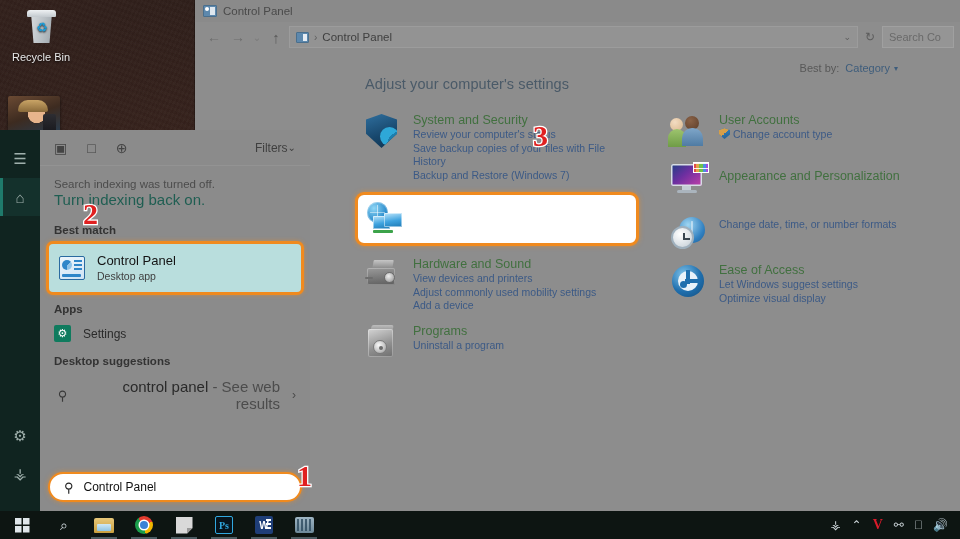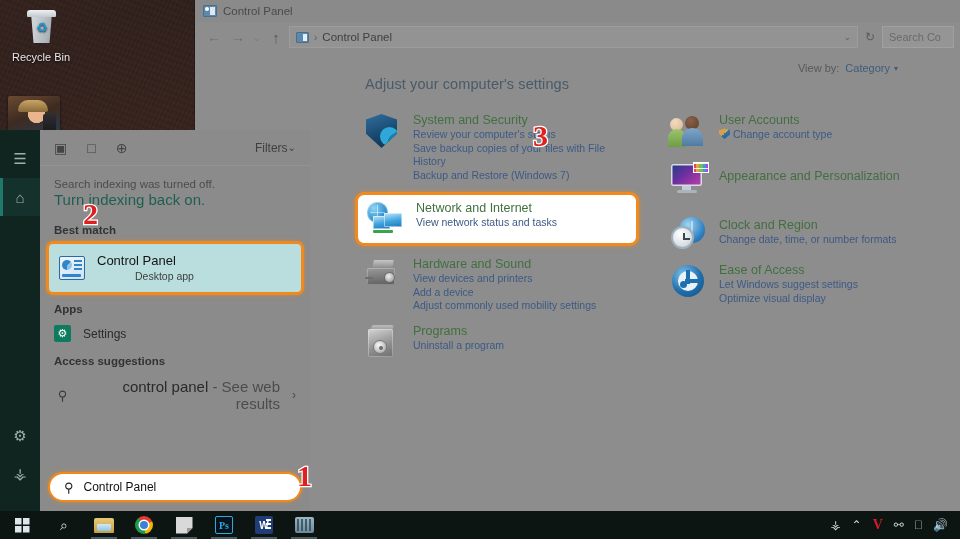--- a/index.html
+++ b/index.html
@@ -309,21 +309,21 @@
     position:absolute;inset:0;border:1.5px solid #2a6aa0;border-radius:2px;
     background:linear-gradient(160deg,#eef6fc,#cfe3f4);
   }
   .bm-icon .pie{position:absolute;left:3px;top:4px;width:10px;height:10px;border-radius:50%;
     background:conic-gradient(from 180deg,#2f86c9 0 65%, #8fc3e8 65% 100%);}
   .bm-icon .ln{position:absolute;right:3px;top:4px;width:8px;height:2px;background:#2f86c9;}
   .bm-icon .ln2{position:absolute;right:3px;top:8px;width:8px;height:2px;background:#2f86c9;}
   .bm-icon .ln3{position:absolute;right:3px;top:12px;width:8px;height:2px;background:#2f86c9;}
   .bm-icon .bar{position:absolute;left:3px;bottom:3px;width:19px;height:3px;background:#2f86c9;border-radius:1px;}
   .bm-title{ font-size:13px; color:#141414; line-height:16px; }
-  .bm-sub{ font-size:10.5px; color:#3f3f3f; line-height:14px;margin-left:38px; }
+  .bm-sub{ font-size:10.5px; color:#3f3f3f; line-height:14px; }
 
   .list-row{ display:flex; align-items:center; gap:12px; padding:5px 14px; }
   .settings-ic{
     width:17px;height:17px;flex:0 0 17px;background:#0f7b5e;border-radius:2px;
     display:flex;align-items:center;justify-content:center;color:#fff;font-size:11px;
   }
   .list-label{ font-size:12px; color:#2a2a2a; }
   .sugg-row{ display:flex; align-items:center; gap:12px; padding:6px 14px; }
   .mag{ width:17px;flex:0 0 17px;color:#3a3a3a;font-size:13px;text-align:center;}
   .sugg-text{ font-size:15px; color:#2a2a2a;text-align:right; }
@@ -457,21 +457,21 @@
         <span class="crumb-chevron">⌄</span>
       </div>
       <div class="refresh-btn">↻</div>
       <div class="cp-searchbox">Search Co</div>
     </div>
 
     <div class="cp-body">
       <div class="cp-heading">Adjust your computer's settings</div>
 
       <div class="viewby">
-        <span>View by:</span>
+        <span>Best by:</span>
         <span class="vb-val">
           <span>Category</span>
           <span class="vb-caret">▾</span>
         </span>
       </div>
 
       <div class="cat-grid">
 
         <div class="cat-col">
 
@@ -489,40 +489,36 @@
 
           <div class="cat-item" style="background:#fff; border:3px solid #f08a1e; border-radius:9px; padding:5px 8px; margin:2px -8px 10px -8px; box-shadow:0 0 5px rgba(240,138,30,.6);">
             <div class="cat-ico">
               <div class="ic-net">
                 <div class="globe"></div>
                   <div class="mon1"></div>
                   <div class="mon2"></div>
                   <div class="base"></div>
               </div>
             </div>
-            <div class="cat-txt">
-              <div class="cat-title">Network and Internet</div>
-              <div class="cat-link">View network status and tasks</div>
-            </div>
           </div>
 
           <div class="cat-item">
             <div class="cat-ico">
               <div class="ic-hw">
                   <div class="tray"></div>
                   <div class="printer"></div>
                   <div class="dial"></div>
                   <div class="cord"></div>
                 </div>
             </div>
             <div class="cat-txt">
               <div class="cat-title">Hardware and Sound</div>
               <div class="cat-link">View devices and printers</div>
+              <div class="cat-link">Adjust commonly used mobility settings</div>
               <div class="cat-link">Add a device</div>
-              <div class="cat-link">Adjust commonly used mobility settings</div>
             </div>
           </div>
 
           <div class="cat-item">
             <div class="cat-ico">
               <div class="ic-prog">
                   <div class="top"></div>
                   <div class="box"></div>
                   <div class="disc"></div>
                 </div>
@@ -572,21 +568,20 @@
           </div>
 
           <div class="cat-item">
             <div class="cat-ico">
               <div class="ic-clock">
                   <div class="glb"></div>
                   <div class="face"></div>
                 </div>
             </div>
             <div class="cat-txt" style="padding-top:4px;">
-              <div class="cat-title">Clock and Region</div>
               <div class="cat-link">Change date, time, or number formats</div>
             </div>
           </div>
 
           <div class="cat-item">
             <div class="cat-ico">
               <div class="ic-ease">
                   <div class="ring"></div>
                   <div class="inner"></div>
                   <div class="arrowv"></div>
@@ -649,21 +644,21 @@
           <div class="bm-sub">Desktop app</div>
         </div>
       </div>
 
       <div class="sec-head">Apps</div>
       <div class="list-row">
         <span class="settings-ic">⚙</span>
         <span class="list-label">Settings</span>
       </div>
 
-      <div class="sec-head">Access suggestions</div>
+      <div class="sec-head">Desktop suggestions</div>
       <div class="sugg-row">
         <span class="mag">⚲</span>
         <span class="sugg-text">
           <span>control panel</span>
           <span class="web">- See web results</span>
         </span>
         <span class="sugg-caret">›</span>
       </div>
 
       <div class="panel-spacer"></div>

